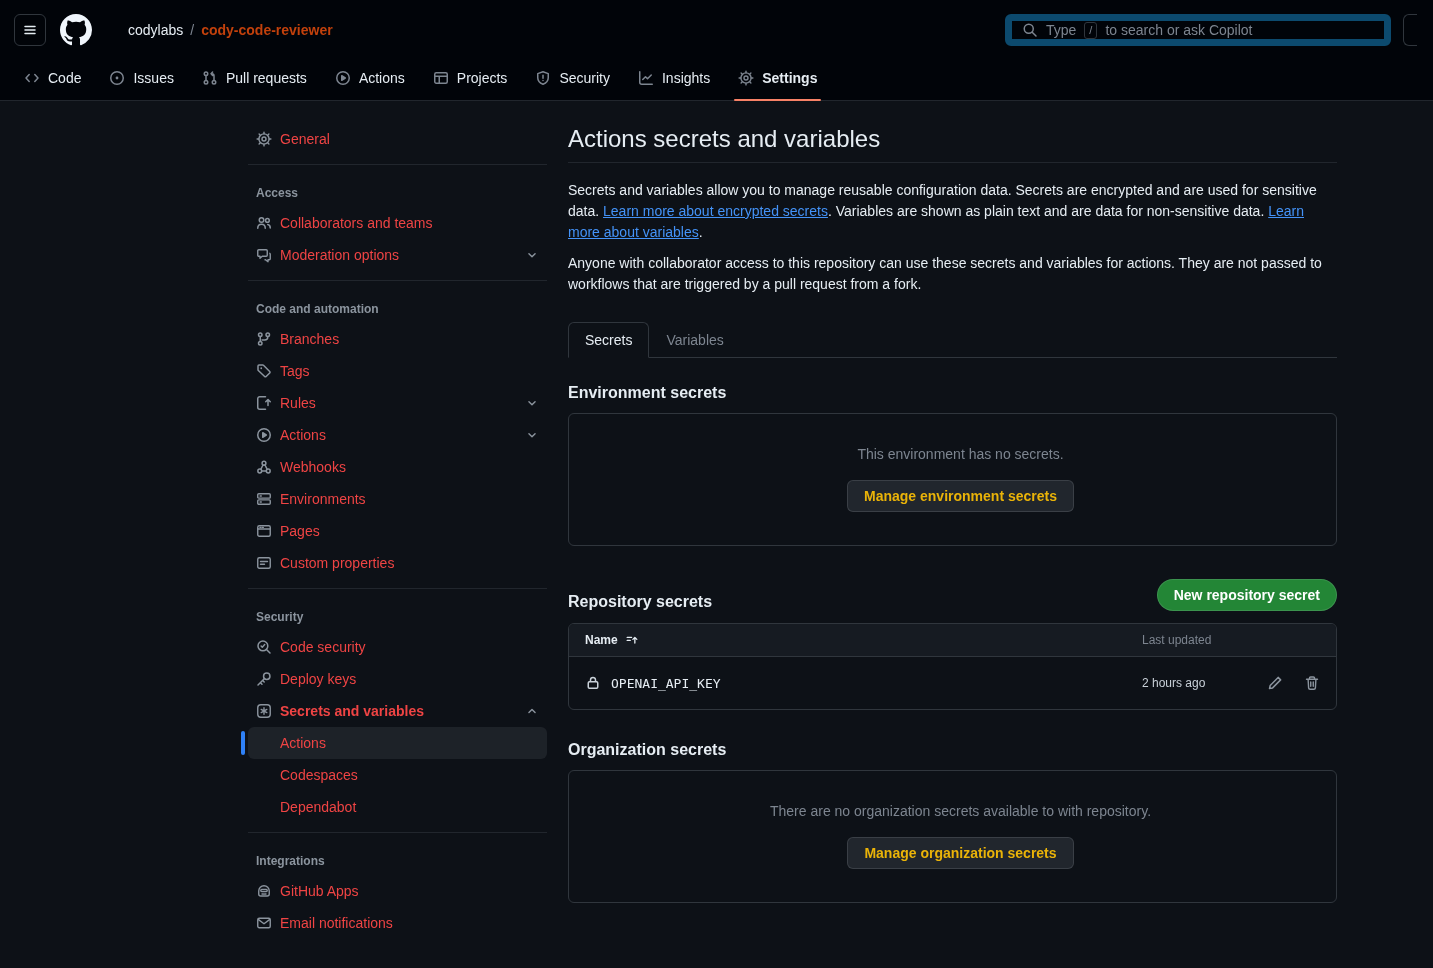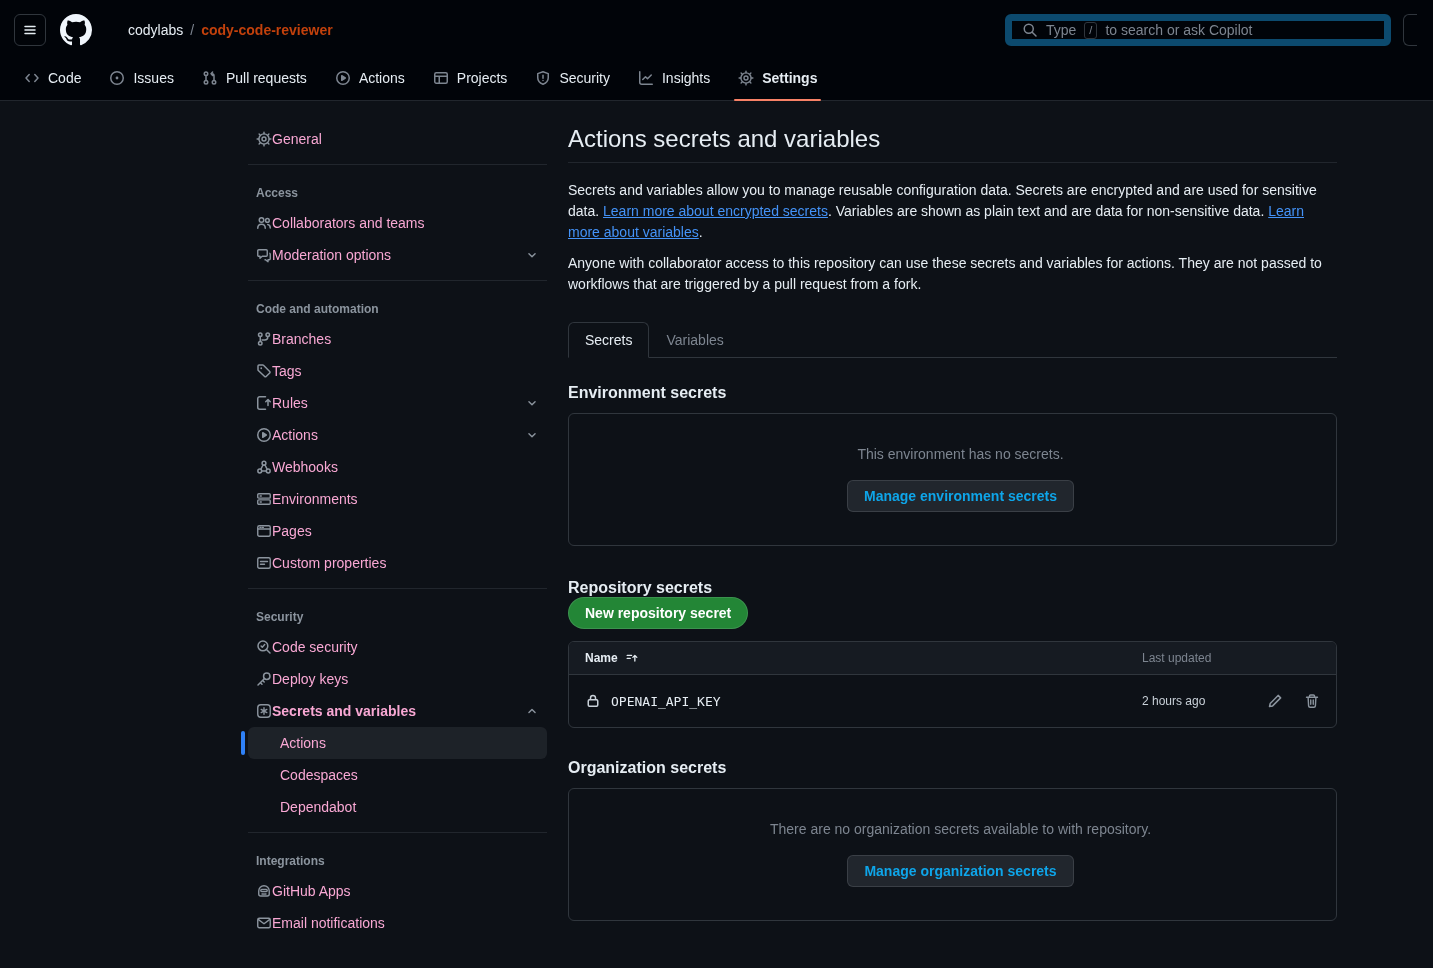--- a/index.html
+++ b/index.html
@@ -49,22 +49,22 @@
     content:""; position:absolute; left:6px; right:6px; bottom:-1px; height:2px;
     background:#f78166; border-radius:2px;
   }
 
   
   .layout { display:flex; align-items:flex-start; padding:22px 96px 0 240px; gap:13px; }
 
   
   .sidebar { width:315px; flex:none; }
   .sb-item {
-    height:32px; display:flex; align-items:center; margin:0 8px; padding:0 8px;
-    border-radius:6px; cursor:pointer; position:relative; color:#f9a8d4;
+    height:32px; display:flex; align-items:center; gap:8px; margin:0 8px; padding:0 8px;
+    border-radius:6px; cursor:pointer; position:relative; color:#ef4444;
   }
   .sb-item .sicon { flex:none; width:16px; height:16px; }
   .sb-item .chev { margin-left:auto; }
   .sb-item.bold { font-weight:700; }
   .sb-sub { padding-left:32px; }
   .sb-sub.active { background:rgba(177,186,196,0.10); }
   .sb-sub.active::before {
     content:""; position:absolute; left:-7px; top:4px; width:4px; height:24px;
     border-radius:2px; background:#2f81f7;
   }
@@ -92,31 +92,31 @@
     color:#e6edf3; background:#0d1117; border-color:#30363d; border-bottom-color:#0d1117;
   }
 
   .section-h { margin-top:26px; font-size:16px; font-weight:700; }
   .empty-box {
     margin-top:11px; border:1px solid #30363d; border-radius:6px; text-align:center;
     padding:32px 0 33px 16px;
   }
   .empty-text { color:#7d8590; }
   .btn {
-    display:inline-block; margin-top:18px; background:#21262d; color:#0ea5e9;
+    display:inline-block; margin-top:18px; background:#21262d; color:#eab308;
     border:1px solid rgba(240,246,252,0.12); border-radius:6px; font-size:14px; font-weight:600;
     padding:5px 16px; line-height:20px; cursor:pointer; font-family:inherit;
   }
   .btn-green {
     background:#238636; color:#ffffff; margin-top:0;
     border:1px solid rgba(240,246,252,0.12); border-radius:16px; font-size:14px; font-weight:600;
     padding:5px 16px; line-height:20px; cursor:pointer; font-family:inherit;
   }
 
-  .repo-secrets-row { margin-top:33px; display:flex; align-items:flex-start; justify-content:space-between;flex-direction:column; }
+  .repo-secrets-row { margin-top:33px; display:flex; align-items:flex-end; justify-content:space-between; }
   .secrets-table { margin-top:12px; border:1px solid #30363d; border-radius:6px; overflow:hidden; }
   .thead {
     display:flex; align-items:center; justify-content:space-between; height:33px;
     padding:0 16px; background:#161b22; border-bottom:1px solid #30363d;
   }
   .th-name { display:flex; align-items:center; gap:7px; font-size:12px; font-weight:700; cursor:pointer; }
   .col-right { width:178px; display:flex; align-items:center; flex:none; }
   .th-updated { font-size:12px; color:#7d8590; }
   .trow { display:flex; align-items:center; justify-content:space-between; height:52px; padding:0 16px; }
   .secret-name {

